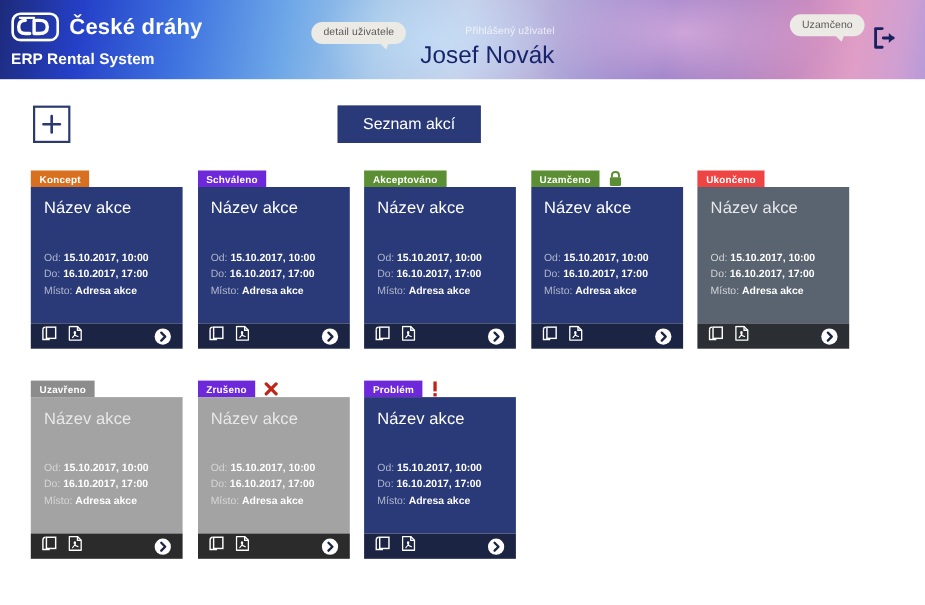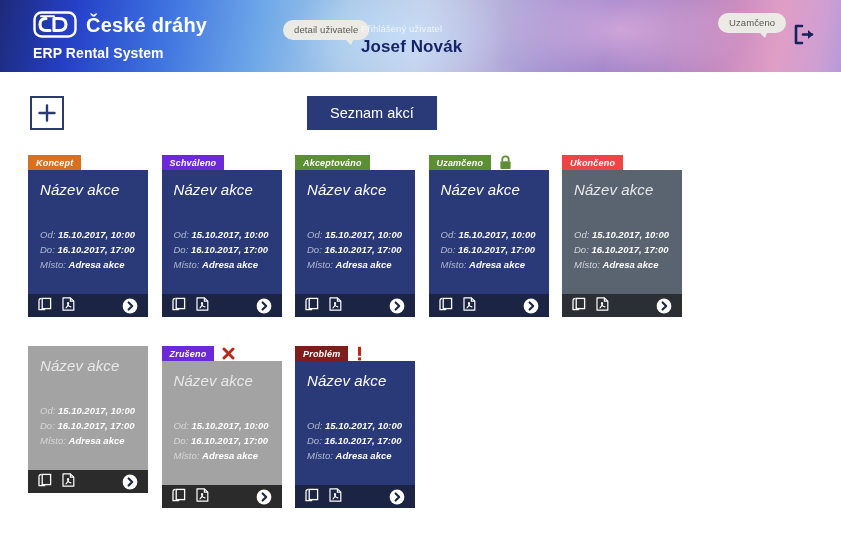--- a/index.html
+++ b/index.html
@@ -27,21 +27,21 @@
         #b9b4dd 58%,
         #9f8fcf 66%,
         #8f79c4 72%,
         #a57fc0 79%,
         #c98cc0 86%,
         #e09ec6 92%,
         #cf9fd2 97%,
         #b79ad8 100%);
     overflow: hidden;
   }
-  .brand { position: absolute; left: 33px; top: 11px; }
+  .brand { position: absolute; left: 10px; top: 11px; }
   .brand-row { display: flex; align-items: center; gap: 9px; }
   .cd-logo { width: 44px; height: 27px; display: block; }
   .brand-title {
     color: #ffffff; font-size: 20px; font-weight: bold;
     letter-spacing: .2px; line-height: 1;
   }
   .brand-sub {
     color: #ffffff; font-size: 14px; font-weight: bold;
     margin-top: 7px; letter-spacing: .1px;
   }
@@ -63,27 +63,27 @@
     bottom: -5px; right: 15px;
     width: 0; height: 0;
     border-left: 7px solid transparent;
     border-right: 3px solid transparent;
     border-top: 7px solid #eceae4;
   }
   .bubble-user { left: 283px; top: 20px; }
   .bubble-logout { left: 718px; top: 13px; }
   .bubble-logout::after { right: 18px; }
 
-  .user-block { position: absolute; left: 361px; top: 23px; text-align: left; }
+  .user-block { position: absolute; left: 382px; top: 23px; text-align: right; }
   .user-label {
     color: rgba(255,255,255,0.72);
     font-size: 9.5px; letter-spacing: .1px;
   }
   .user-name {
-    color: #17246b; font-size: 17px; font-weight: bold;
+    color: #17246b; font-size: 22px; font-weight: normal;
     margin-top: 3px; letter-spacing: .1px;
   }
   .logout-btn {
     position: absolute; right: 26px; top: 24px;
     width: 22px; height: 21px; cursor: pointer;
   }
 
   
   .toolbar {
     position: relative;
@@ -125,21 +125,21 @@
   }
 
   
   .grid {
     position: absolute;
     left: 28px; top: 155px;
     width: 790px;
   }
   .row { display: flex; gap: 13.5px; margin-bottom: 29px; }
 
-  .card { width: 120px; position: relative; font-style: italic; }
+  .card { width: 138px; position: relative; }
 
   .card-head {
     display: flex; align-items: center;
     height: 15px;
   }
   .badge {
     height: 15px;
     padding: 0 8px;
     display: flex; align-items: center;
     color: #ffffff;
@@ -422,20 +422,23 @@
           </div>
           <span class="foot-arrow"><svg width="16" height="16" viewBox="0 0 16 16">
               <circle cx="8" cy="8" r="7.4" fill="#ffffff"></circle>
               <path d="M6.6 4.4 L10.2 8 L6.6 11.6" fill="none" stroke="#1b2442" stroke-width="2.1" stroke-linecap="round" stroke-linejoin="round"></path>
             </svg></span>
         </div>
       </div>
     </div>
   <div class="row">
       <div class="card t-gray">
+        <div class="card-head">
+          <div class="badge" style="background:#8c8c8c">Uzavřeno</div>
+        </div>
         <div class="card-body">
           <div class="card-title">Název akce</div>
           <div class="card-meta">
             <div class="meta-line"><span class="meta-key">Od:</span> <span class="meta-val">15.10.2017, 10:00</span></div>
             <div class="meta-line"><span class="meta-key">Do:</span> <span class="meta-val">16.10.2017, 17:00</span></div>
             <div class="meta-line"><span class="meta-key">Místo:</span> <span class="meta-val">Adresa akce</span></div>
           </div>
         </div>
         <div class="card-foot">
           <div class="foot-icons">
@@ -487,21 +490,21 @@
               </svg></span>
           </div>
           <span class="foot-arrow"><svg width="16" height="16" viewBox="0 0 16 16">
               <circle cx="8" cy="8" r="7.4" fill="#ffffff"></circle>
               <path d="M6.6 4.4 L10.2 8 L6.6 11.6" fill="none" stroke="#1b2442" stroke-width="2.1" stroke-linecap="round" stroke-linejoin="round"></path>
             </svg></span>
         </div>
       </div>
       <div class="card t-blue">
         <div class="card-head">
-          <div class="badge" style="background:#7f1d1d">Problém</div>
+          <div class="badge" style="background:#6d28d9">Problém</div>
           <span class="head-icon">
             <svg width="7" height="15" viewBox="0 0 7 15">
               <rect x="2" y="0.8" width="3" height="9" fill="#bf2417"></rect>
               <rect x="2" y="11.4" width="3" height="3" fill="#bf2417"></rect>
             </svg>
           </span>
         </div>
         <div class="card-body">
           <div class="card-title">Název akce</div>
           <div class="card-meta">

